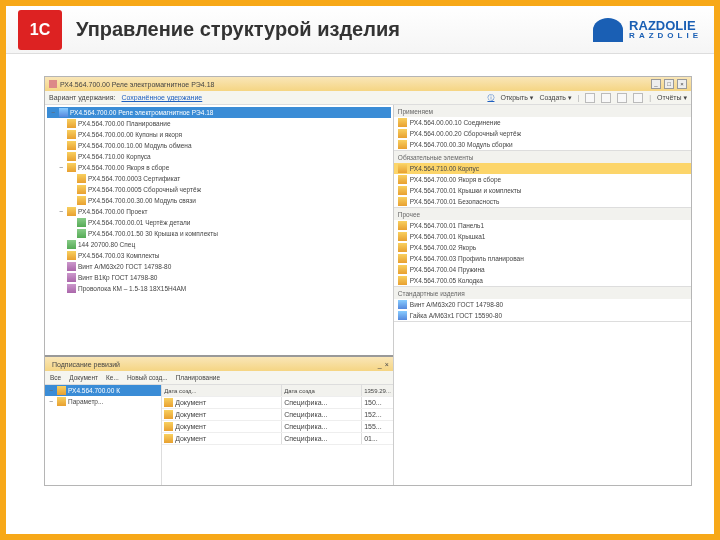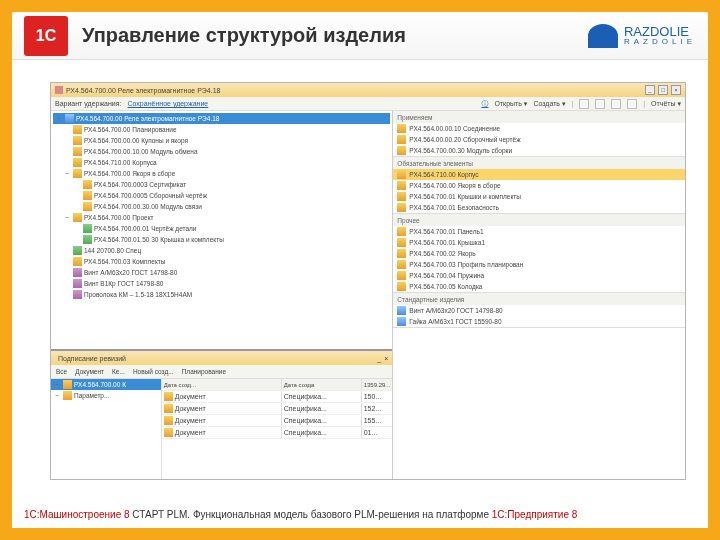--- a/index.html
+++ b/index.html
@@ -1,25 +1,25 @@
 <!DOCTYPE html>
 <html><head>
 <meta charset="utf-8">
 <style>
 *{box-sizing:border-box;margin:0;padding:0;font-family:Arial,sans-serif}
 body{width:720px;height:540px;background:#fff;position:relative;overflow:hidden}
-.frame{position:absolute;inset:0;background:linear-gradient(to bottom,#f7a818 0%,#f7a818 100%);padding:12px}
+.frame{position:absolute;inset:0;background:linear-gradient(to bottom,#f7a818 0%,#f7a818 100%);padding:6px}
 .inner{background:#fff;width:100%;height:100%;position:relative}
 .header{height:48px;display:flex;align-items:center;padding:0 12px;border-bottom:1px solid #ddd;background:linear-gradient(#fff,#f5f5f5)}
 .logo-1c{width:44px;height:40px;background:#d22;border-radius:3px;display:flex;flex-direction:column;align-items:center;justify-content:center;color:#fff;font-size:7px;margin-right:14px;position:relative}
 .logo-1c::before{content:"1С";font-size:16px;font-weight:bold;color:#fff}
 .title{font-size:20px;font-weight:bold;color:#333;flex:1}
 .logo-r{display:flex;align-items:center;gap:6px}
 .logo-r-ico{width:30px;height:24px;background:#1a5fb4;border-radius:50% 50% 0 0;position:relative}
-.logo-r-txt{font-size:13px;font-weight:normal;color:#1a5fb4;line-height:1}
+.logo-r-txt{font-size:13px;font-weight:bold;color:#1a5fb4;line-height:1}
 .logo-r-txt small{font-size:8px;letter-spacing:4px;display:block}
 .wb{position:absolute;top:70px;left:38px;right:22px;bottom:48px;border:1px solid #b5b5b5;background:#fff;font-size:7px;color:#444}
 .wtitle{height:14px;background:linear-gradient(#f9e6b8,#f5d583);display:flex;align-items:center;padding:0 4px;gap:3px}
 .wtitle .wico{width:8px;height:8px;background:#d88}
 .wtitle .wt{flex:1;font-size:7px}
 .wtitle .wbtn{width:10px;height:10px;border:1px solid #999;background:#eee;font-size:6px;text-align:center;line-height:8px}
 .tbar{height:14px;background:#f5f5f0;display:flex;align-items:center;padding:0 4px;gap:6px;border-bottom:1px solid #ddd}
 .tbar .lnk{color:#2060c0;text-decoration:underline;font-size:7px}
 .tbar .lbl{font-size:7px}
 .tbar .sep{color:#aaa}
@@ -313,17 +313,14 @@
               </div>
               <div class="srow">
                 <span class="fico bf"></span>
                 <span class="tx">Гайка А/М63х1 ГОСТ 15590-80</span>
               </div>
             </div>
           </div>
     </div>
   </div>
 
-  <div class="footer">
-    <span class="r">1С:Машиностроение 8</span><span> СТАРТ PLM</span><span>. Функциональная модель базового PLM-решения на платформе </span><span class="r">1С:Предприятие 8</span>
-  </div>
  </div>
 </div>
 
 </body></html>

